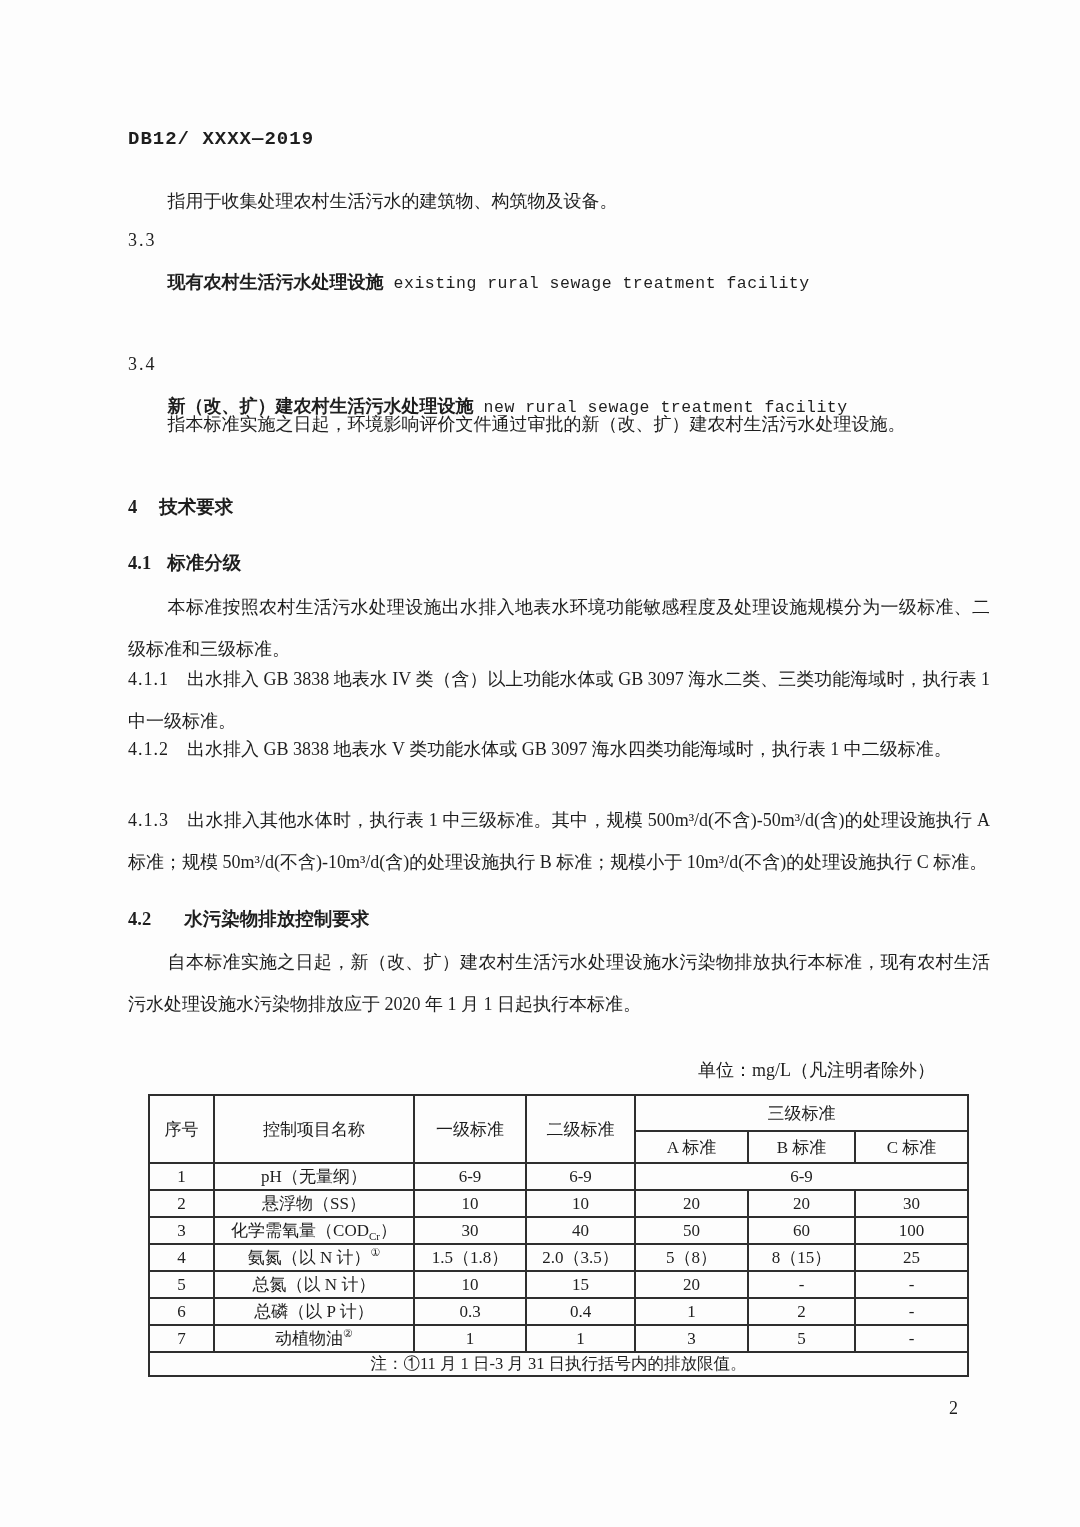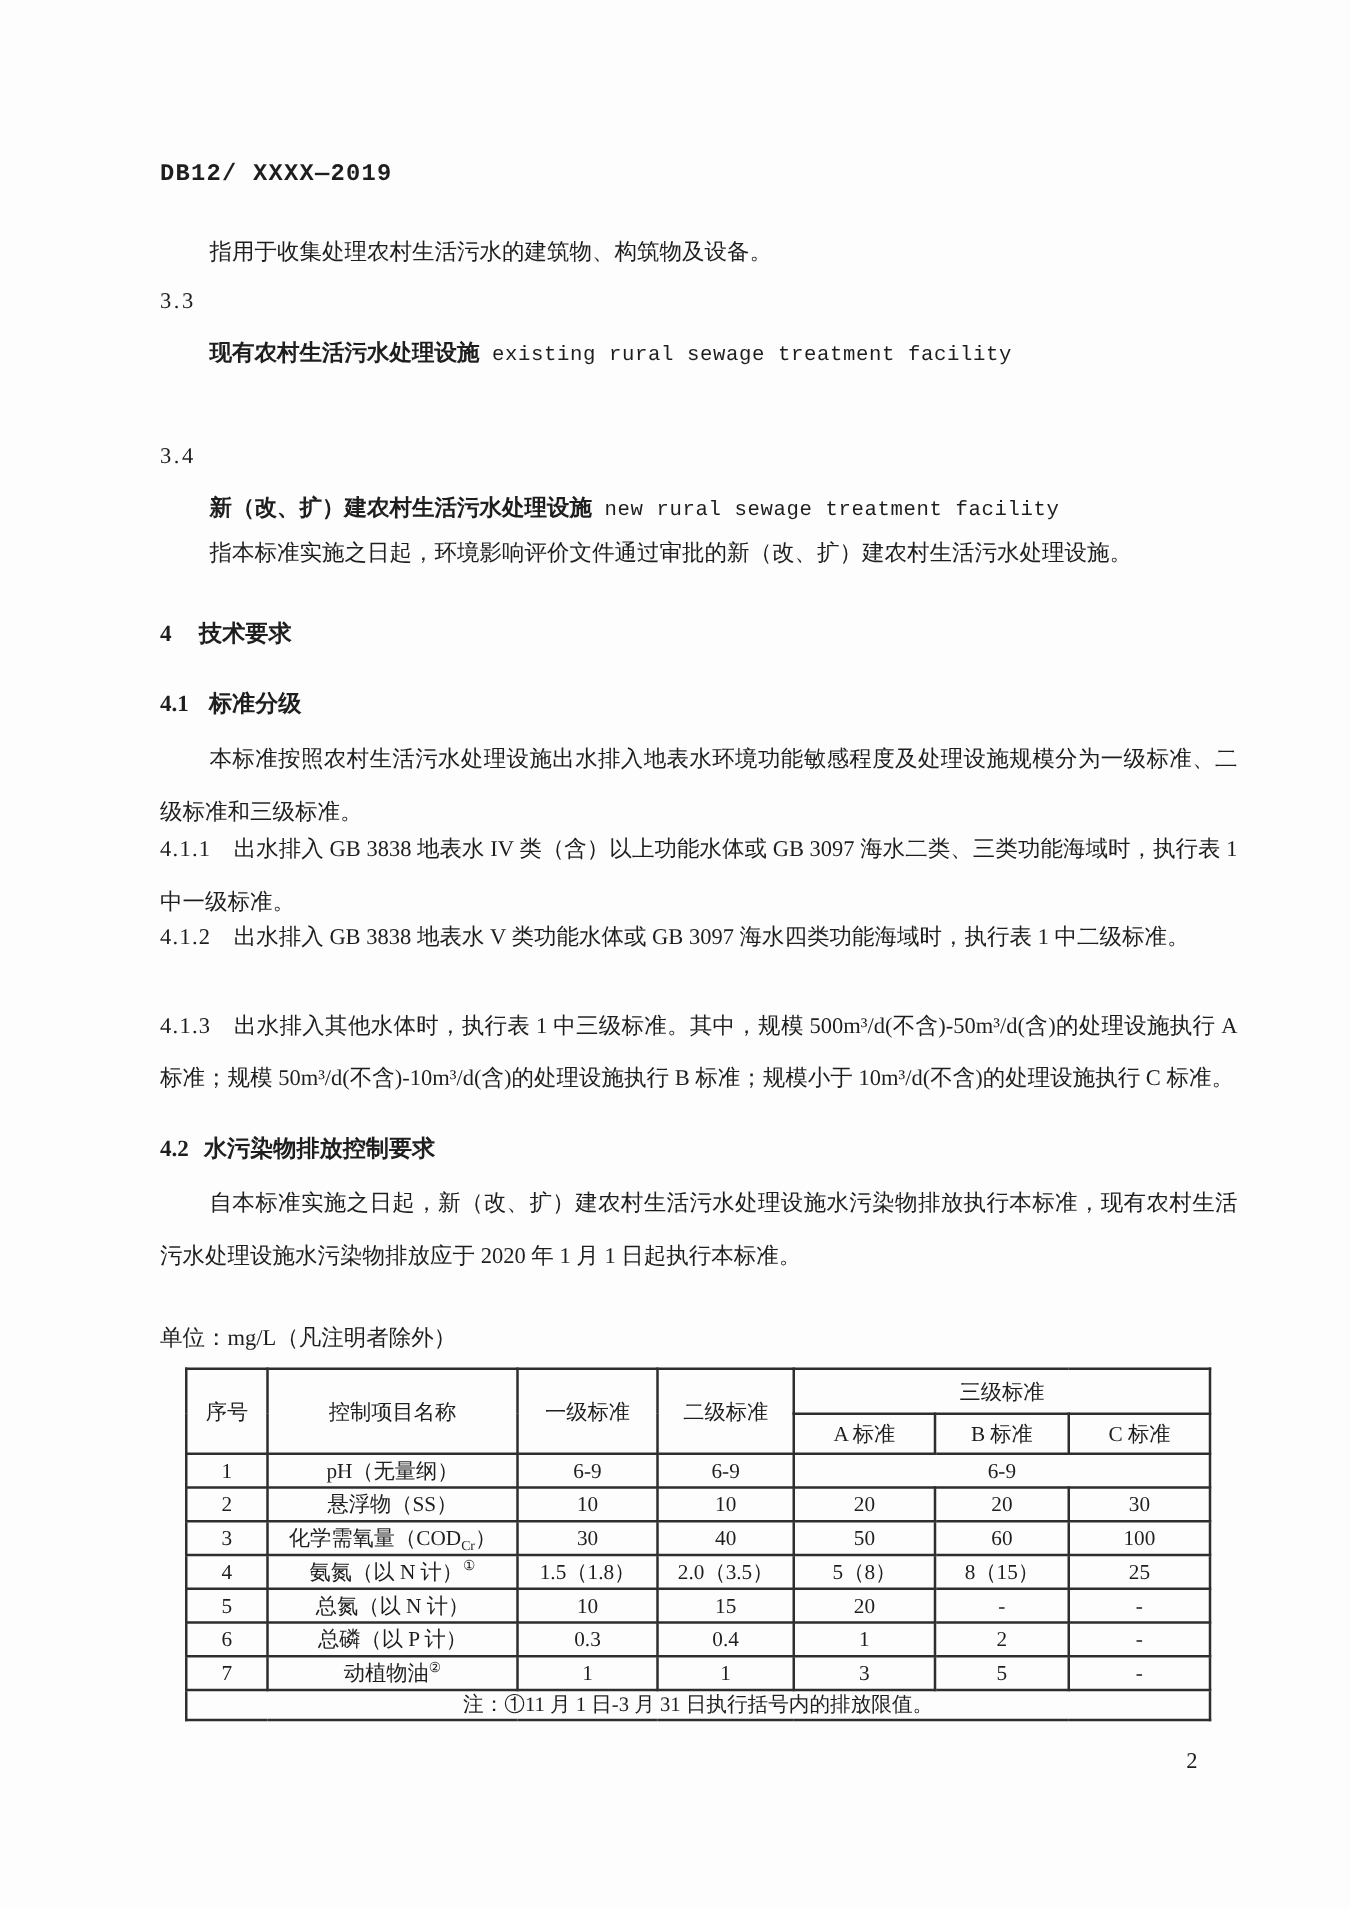--- a/index.html
+++ b/index.html
@@ -49,20 +49,21 @@
   .num-para .p-num { letter-spacing: 1px; margin-right: 18px; }
 
   .tbl-title {
     top: 1016px;
     text-align: center;
     font-size: 18.5px;
     font-weight: bold;
   }
   .unit-note {
     top: 1058px;
+    text-align: right;
     padding-right: 55px;
     font-size: 18px;
   }
   table.limits {
     position: absolute;
     left: 148px;
     top: 1094px;
     width: 819px;
     border-collapse: collapse;
     table-layout: fixed;
@@ -107,21 +108,21 @@
     <span class="zh">现有农村生活污水处理设施</span><span class="en">existing rural sewage treatment facility</span>
   </div>
 
 
   <div class="blk clause-num" style="top:354px">3.4</div>
 
   <div class="blk term-line" style="top:394px; padding-left:2.2em">
     <span class="zh">新（改、扩）建农村生活污水处理设施</span><span class="en">new rural sewage treatment facility</span>
   </div>
 
-  <div class="blk para indent" style="top:421px">指本标准实施之日起，环境影响评价文件通过审批的新（改、扩）建农村生活污水处理设施。</div>
+  <div class="blk para indent" style="top:403px">指本标准实施之日起，环境影响评价文件通过审批的新（改、扩）建农村生活污水处理设施。</div>
 
   <div class="blk heading" style="top:494px">
     <span class="h-num">4</span><span>技术要求</span>
   </div>
 
   <div class="blk heading" style="top:550px">
     <span class="h-num" style="margin-right:16px">4.1</span><span>标准分级</span>
   </div>
 
   <div class="blk para indent" style="top:586px">本标准按照农村生活污水处理设施出水排入地表水环境功能敏感程度及处理设施规模分为一级标准、二级标准和三级标准。</div>
@@ -132,21 +133,21 @@
 
   <div class="blk para num-para" style="top:728px">
     <span class="p-num">4.1.2</span><span>出水排入 GB 3838 地表水 V 类功能水体或 GB 3097 海水四类功能海域时，执行表 1 中二级标准。</span>
   </div>
 
   <div class="blk para num-para" style="top:799px">
     <span class="p-num">4.1.3</span><span>出水排入其他水体时，执行表 1 中三级标准。其中，规模 500m³/d(不含)-50m³/d(含)的处理设施执行 A 标准；规模 50m³/d(不含)-10m³/d(含)的处理设施执行 B 标准；规模小于 10m³/d(不含)的处理设施执行 C 标准。</span>
   </div>
 
   <div class="blk heading" style="top:906px">
-    <span class="h-num" style="margin-right:12px">4.2</span><span>水污染物排放控制要求</span>
+    <span class="h-num" style="margin-right:33px">4.2</span><span>水污染物排放控制要求</span>
   </div>
 
   <div class="blk para indent" style="top:941px">自本标准实施之日起，新（改、扩）建农村生活污水处理设施水污染物排放执行本标准，现有农村生活污水处理设施水污染物排放应于 2020 年 1 月 1 日起执行本标准。</div>
 
 
   <div class="blk unit-note">单位：mg/L（凡注明者除外）</div>
 
   <table class="limits">
     <colgroup>
       <col style="width:65px">

